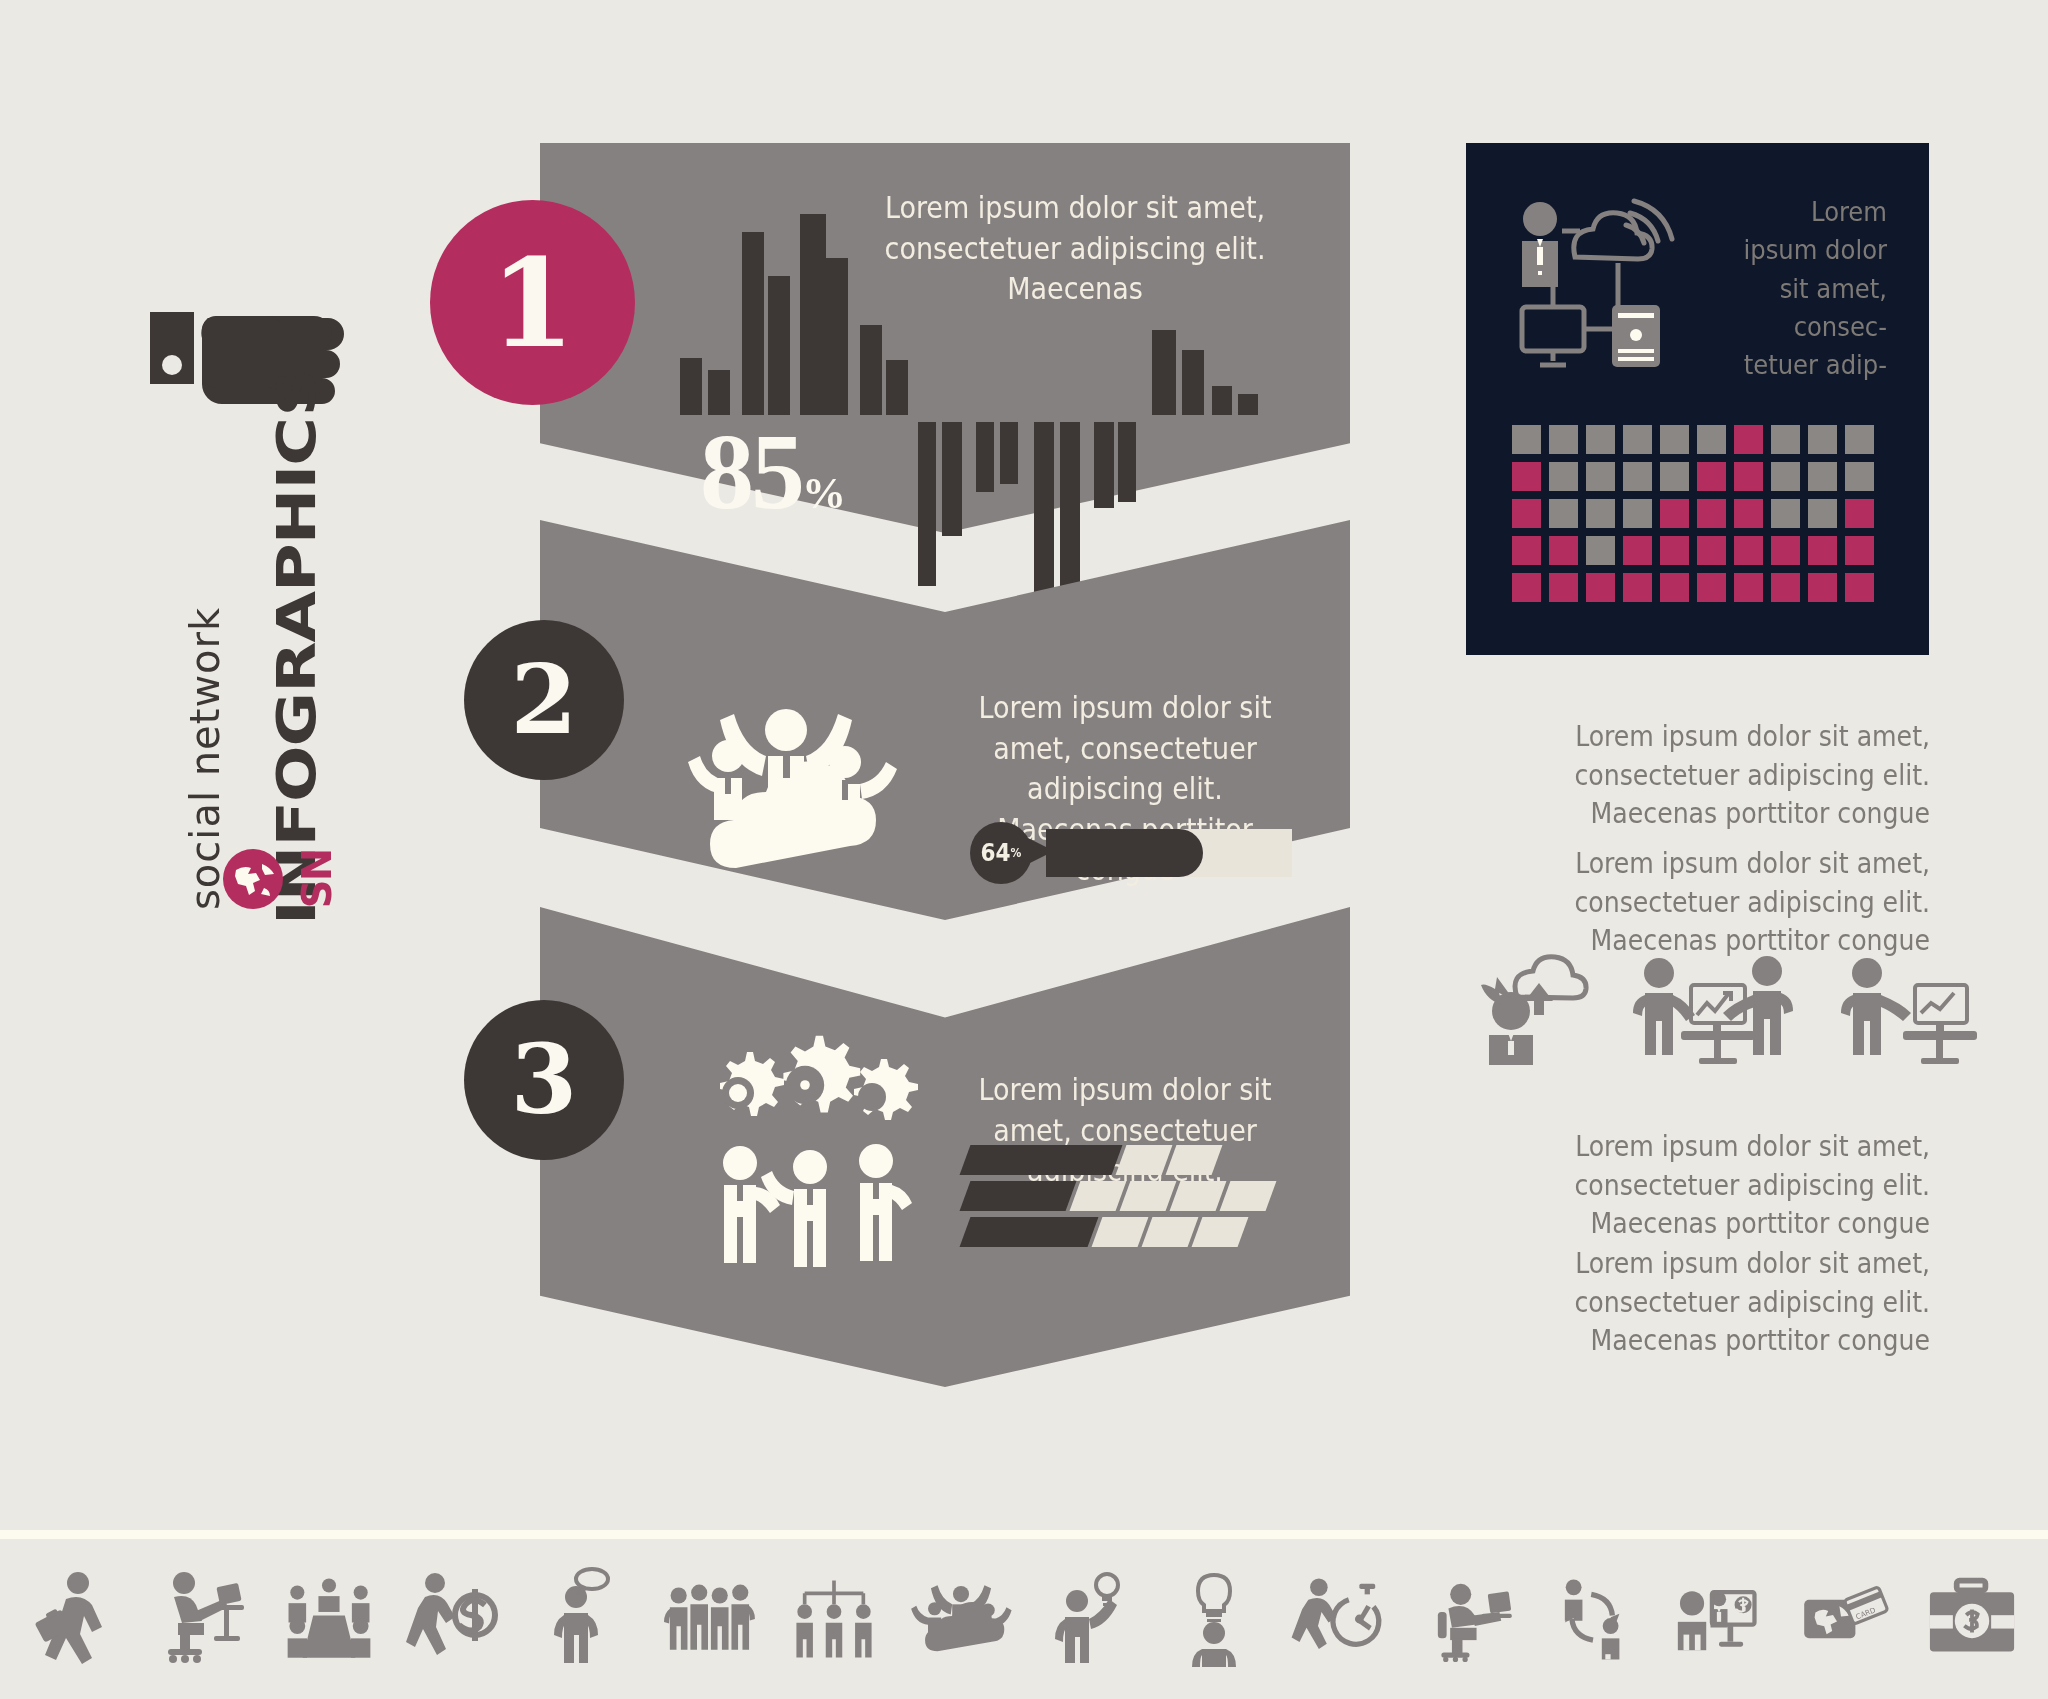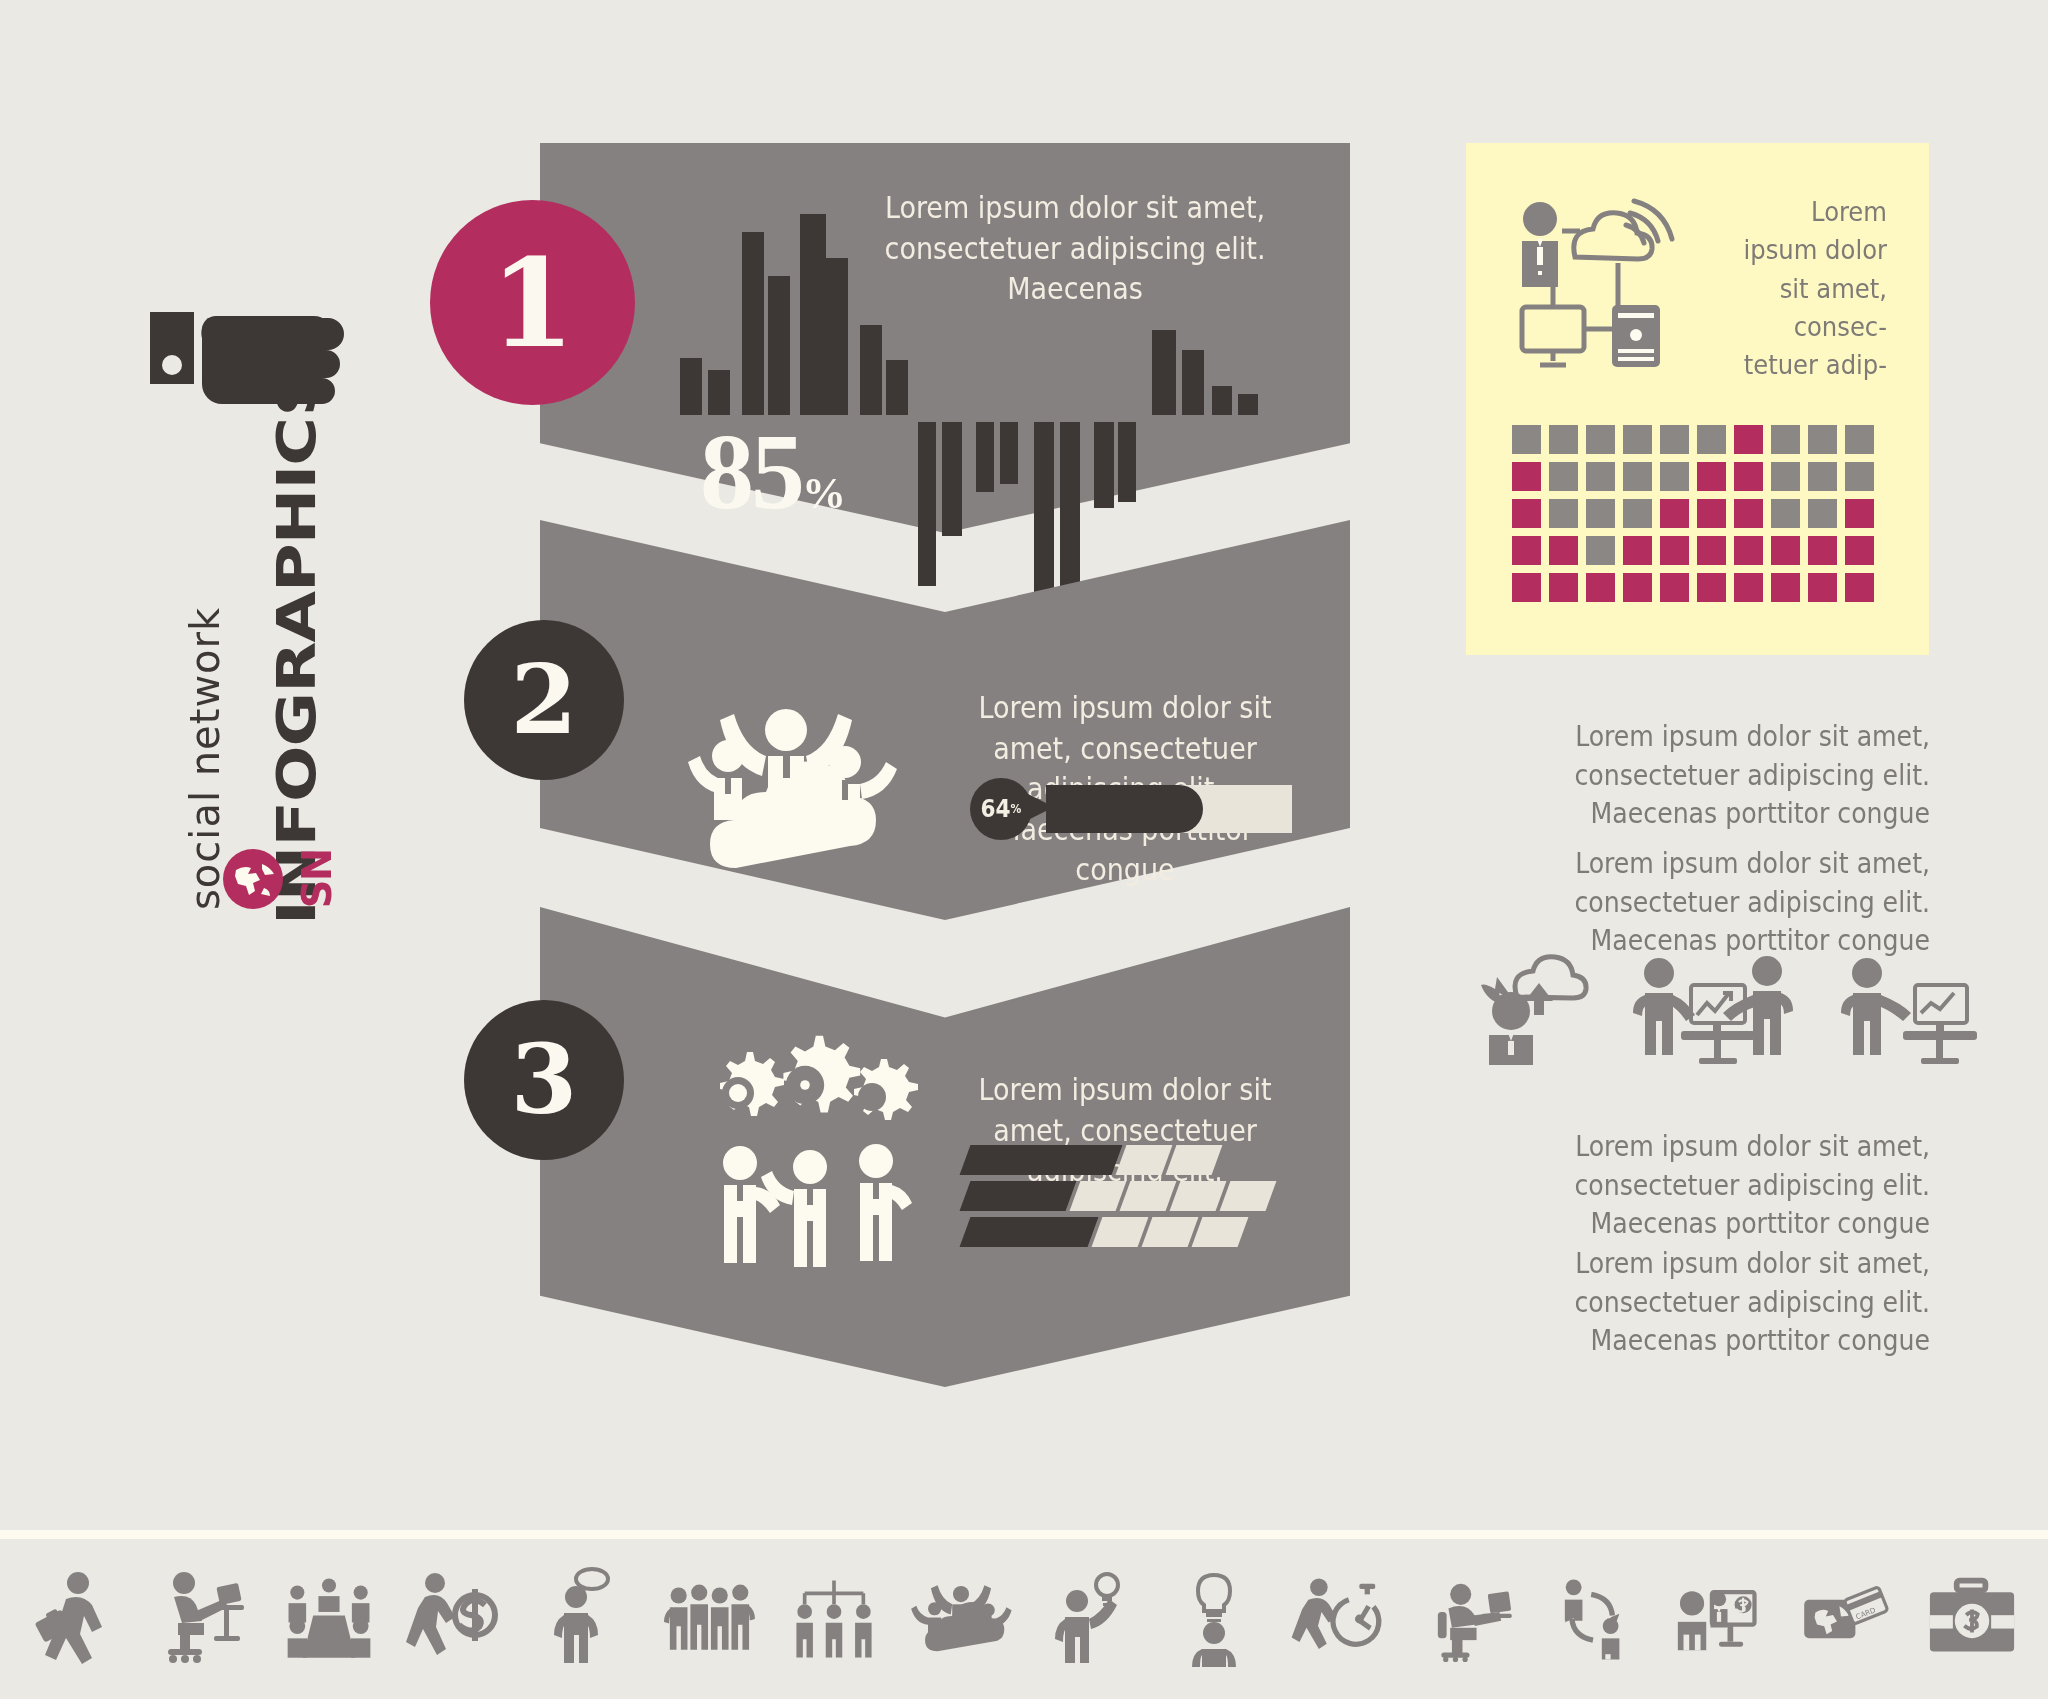--- a/index.html
+++ b/index.html
@@ -90,21 +90,21 @@
   .pct-85 {
     position: absolute; left: 700px; top: 418px;
     color: #fbf8f0;
     font-family: Liberation Serif, serif;
     font-weight: 700; font-size: 108px; line-height: 1;
     letter-spacing: -3px;
   }
   .pct-85 .sm { font-size: 44px; font-weight: 700; vertical-align: baseline; letter-spacing: -1px; }
 
   
-  .prog-wrap { position: absolute; left: 970px; top: 778px; display: flex; align-items: center; gap: 14px; justify-content: space-between; }
+  .prog-wrap { position: absolute; left: 970px; top: 822px; display: flex; align-items: center; gap: 14px; justify-content: space-between; }
   .prog-badge {
     width: 62px; height: 62px; border-radius: 50%;
     background: #3d3836; color: #f4efe3;
     display: flex; align-items: center; justify-content: center;
     font-family: "DejaVu Sans Condensed","DejaVu Sans", sans-serif;
     font-size: 24px; font-weight: 700; position: relative;
   }
   .prog-badge .mini { font-size: 12px; }
   .prog-badge::after {
     content: ""; position: absolute; right: -22px; top: 16px;
@@ -118,21 +118,21 @@
   .stack3 { position: absolute; left: 965px; top: 1145px; width: 320px; }
   .srow { display: flex; gap: 4px; margin-bottom: 6px; height: 30px; }
   .sseg { height: 30px; transform: skewX(-20deg); }
   .sseg.dark { background: #3d3836; }
   .sseg.light { background: #e8e4da; }
 
   
   .card {
     position: absolute; left: 1466px; top: 143px;
     width: 463px; height: 512px;
-    background: #fef9c3;
+    background: #0f172a;
   }
   .card-text {
     position: absolute; right: 42px; top: 50px; width: 150px;
     text-align: right; color: #7e7a76;
     font-family: "DejaVu Sans Condensed","DejaVu Sans", sans-serif;
     font-size: 27px; line-height: 1.42; font-weight: 300;
   }
   .net-diagram { position: absolute; left: 34px; top: 52px; width: 220px; height: 180px; }
 
   .dot-grid {

